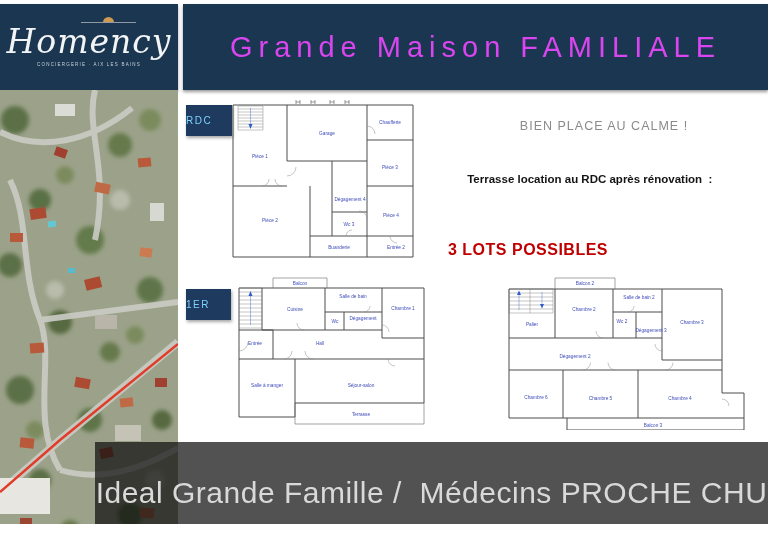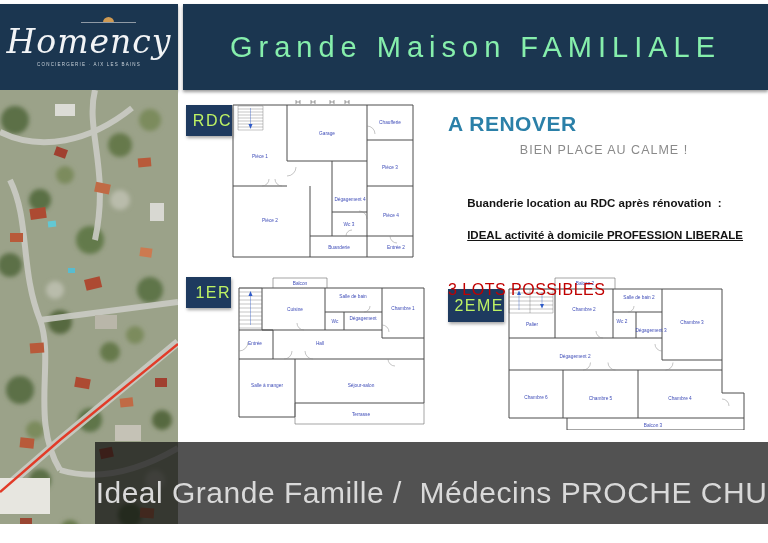--- a/index.html
+++ b/index.html
@@ -13,31 +13,31 @@
          font-family:"DejaVu Serif",serif;font-style:italic;font-size:33px;letter-spacing:1px;}
   .tagline{position:absolute;left:0;right:0;top:58px;text-align:center;color:#c9d2da;
            font-size:4.5px;letter-spacing:1.2px;}
   .sun-icon{position:absolute;left:103px;top:13px;width:11px;height:6px;background:#cf9a52;
             border-radius:6px 6px 0 0;}
   .sun-icon:before{content:"";position:absolute;left:-22px;top:5px;width:55px;height:1px;background:#8f9aa5;}
 
   .title-banner{position:absolute;left:183px;top:4px;width:585px;height:86px;background:#1b3650;
                 display:flex;align-items:center;justify-content:center;
                 box-shadow:0 2px 3px rgba(0,0,0,.4);}
-  .title-banner span{color:#86efac;font-size:29px;font-weight:300;letter-spacing:6px;white-space:pre;}
+  .title-banner span{color:#d946ef;font-size:29px;font-weight:300;letter-spacing:6px;white-space:pre;}
 
   
   .map{position:absolute;left:0;top:90px;width:178px;height:453px;overflow:hidden;}
 
   
-  .floor-label{position:absolute;background:#1e3a5f;color:#bef264;display:flex;align-items:center;
-               justify-content:flex-end;font-size:16px;letter-spacing:1.5px;
+  .floor-label{position:absolute;background:#1e3a5f;color:#7dd3fc;display:flex;align-items:center;
+               justify-content:flex-start;font-size:10px;letter-spacing:1.5px;
                box-shadow:1px 2px 3px rgba(0,0,0,.35);}
   .fl-rdc{left:186px;top:105px;width:46px;height:31px;}
-  .fl-1er{left:186px;top:277px;width:45px;height:31px;}
+  .fl-1er{left:186px;top:289px;width:45px;height:31px;}
   .fl-2eme{left:448px;top:289px;width:56px;height:33px;}
 
   
   .plan{position:absolute;}
   .plan-rdc{left:232px;top:97px;width:182px;height:161px;}
   .plan-1er{left:238px;top:277px;width:187px;height:148px;}
   .plan-2eme{left:508px;top:277px;width:237px;height:153px;}
   .plan svg{display:block;width:100%;height:100%;}
   .plan text{font-family:"Liberation Sans",sans-serif;font-size:9.5px;fill:#3f4db8;text-anchor:middle;}
   .wall{stroke:#4d4d4d;stroke-width:2;fill:none;}
@@ -45,21 +45,21 @@
   .door{stroke:#8a8a8a;stroke-width:1;fill:none;}
   .stair{stroke:#6a6a6a;stroke-width:.8;fill:none;}
   .tick{stroke:#555;stroke-width:1.2;fill:none;}
 
   
   .details{position:absolute;left:448px;top:112px;width:312px;}
   .headline{color:#2b80a8;font-size:21px;font-weight:bold;letter-spacing:.5px;}
   .subheadline{color:#8a8a8a;font-size:12.5px;letter-spacing:1px;margin-top:7px;text-align:center;}
   .para{margin-top:22px;color:#141414;font-size:11.5px;font-weight:bold;line-height:16px;white-space:pre;}
   .para .u{text-decoration:underline;}
-  .lots{margin-top:22px;color:#c00000;font-size:16px;font-weight:normal;letter-spacing:.5px;}
+  .lots{margin-top:22px;color:#c00000;font-size:16px;font-weight:bold;letter-spacing:.5px;}
 
   
   .footer{position:absolute;left:95px;top:442px;width:673px;height:101px;background:rgba(15,15,15,.72);
           display:flex;flex-direction:column;align-items:center;justify-content:center;}
   .footer div{color:#d9d9d9;font-size:30px;font-weight:300;letter-spacing:.5px;line-height:37px;white-space:pre;}
 </style>
 </head>
 <body>
 
 <div class="page">
@@ -141,23 +141,20 @@
       <path d="M178,254 L60,350 L0,402" stroke="#e23b28" stroke-width="2.4" fill="none"></path>
     </svg>
   </div>
 
   <div class="floor-label fl-rdc">
     <span>RDC</span>
     </div>
   <div class="floor-label fl-1er">
     <span>1ER</span>
     </div>
-  <div class="floor-label fl-2eme">
-    <span>2EME</span>
-    </div>
 
   <div class="plan plan-rdc">
     <svg viewBox="0 -14 364 322">
       <g class="tick">
         <path d="M128,-8 V0 M136,-8 V0 M128,-4 H136 M158,-8 V0 M166,-8 V0 M158,-4 H166
                  M196,-8 V0 M204,-8 V0 M196,-4 H204 M226,-8 V0 M234,-8 V0 M226,-4 H234"></path>
       </g>
       <g class="wall">
         <path d="M2,2 H362 V306 H2 Z"></path>
         <path d="M110,2 V114 H270 M270,2 V306"></path>
@@ -265,25 +262,23 @@
       <text x="48" y="98">Palier</text>
       <text x="134" y="162">Dégagement 2</text>
       <text x="56" y="244">Chambre 6</text>
       <text x="185" y="246">Chambre 5</text>
       <text x="344" y="246">Chambre 4</text>
       <text x="290" y="300">Balcon 3</text>
     </svg>
   </div>
 
   <div class="details">
-    <div class="headline">A RENOVER</div>
     <div class="subheadline">BIEN PLACE AU CALME !</div>
     <div class="para">
-      <span>Buanderie location au RDC après rénovation  :</span><br>
-      <span class="u">IDEAL activité à domicile PROFESSION LIBERALE</span>
+      <span>Terrasse location au RDC après rénovation  :</span><br>
     </div>
     <div class="lots">3 LOTS POSSIBLES</div>
   </div>
 
   <div class="footer">
     <div>Ideal Grande Famille /  Médecins PROCHE CHU</div>
   </div>
 
 </div>
 

